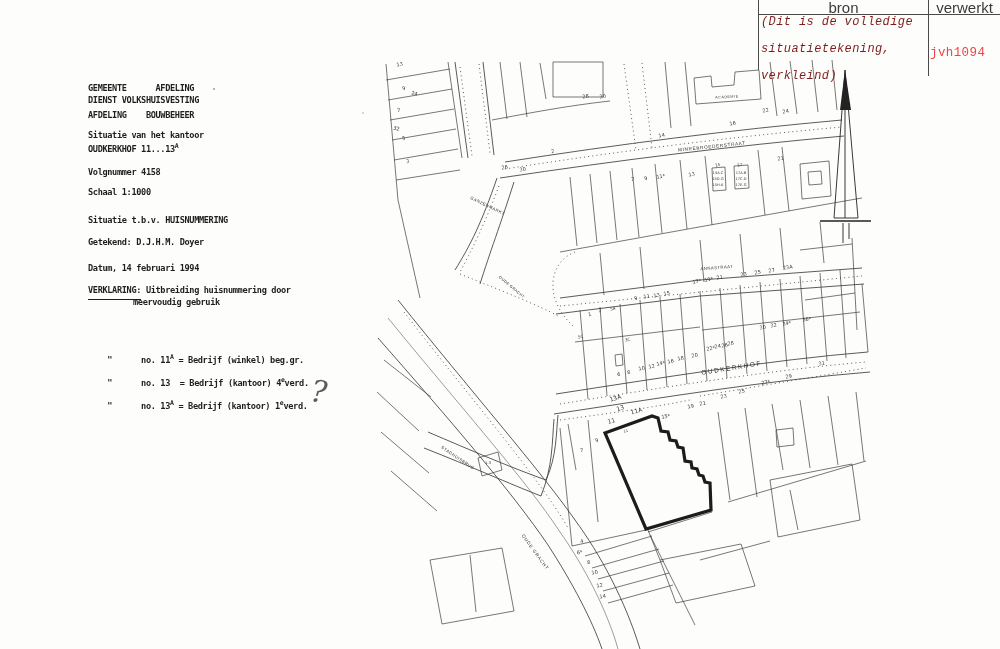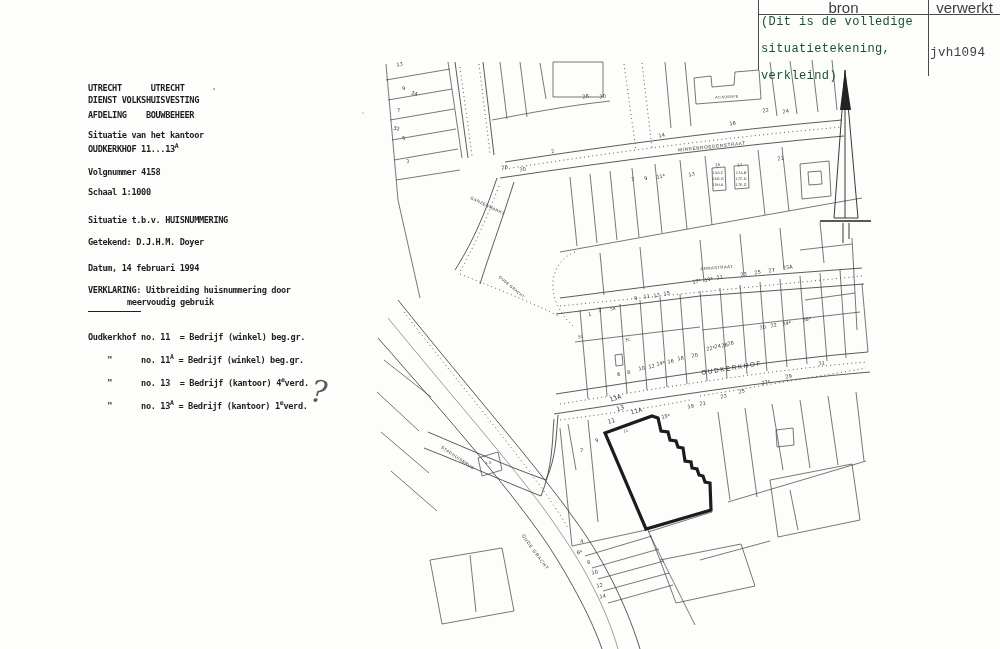--- a/index.html
+++ b/index.html
@@ -6,33 +6,33 @@
   body{width:1000px;height:649px;overflow:hidden;background:#ffffff;
        font-family:"Liberation Sans",sans-serif;}
   .page{position:relative;width:1000px;height:649px;background:#fdfdfc;}
 
   
   .stamp-line{position:absolute;background:#4a4a4a;}
   .stamp-head{position:absolute;top:0;height:14px;font-size:15px;color:#3c3c3c;
               display:flex;align-items:center;justify-content:center;}
   .stamp-note{position:absolute;left:761px;top:16px;width:170px;
               font-family:"Liberation Mono","DejaVu Sans Mono",monospace;
-              font-size:12px;line-height:13.5px;color:#14532d;letter-spacing:.4px;white-space:pre;}
+              font-size:12px;line-height:13.5px;color:#7f1d1d;letter-spacing:.4px;white-space:pre;font-style:italic;}
   .stamp-val{position:absolute;left:930px;top:46px;
              font-family:"Liberation Mono","DejaVu Sans Mono",monospace;
-             font-size:12.5px;color:#404040;letter-spacing:.4px;}
+             font-size:12.5px;color:#ef4444;letter-spacing:.4px;}
 
   
   .info{position:absolute;left:0;top:0;width:380px;height:649px;
         font-family:"DejaVu Sans Mono","Liberation Mono",monospace;
         font-size:8.6px;font-weight:bold;letter-spacing:-.35px;
         color:#1e1e1e;}
   .info .ln{position:absolute;left:88px;white-space:pre;}
   sup.tt{font-size:6.5px;vertical-align:4px;letter-spacing:-.3px;}
-  .u{border-bottom:1px solid #1e1e1e;padding-bottom:16px;}
+  .u{border-bottom:1px solid #1e1e1e;padding-bottom:4px;}
   .qmark{position:absolute;left:311px;top:374px;font-family:"DejaVu Serif",serif;
          font-style:italic;font-size:30px;font-weight:400;color:#5a5a5a;
          transform:rotate(6deg);}
   .speck{position:absolute;width:2px;height:2px;background:#9a9a9a;border-radius:50%;}
 
   
   #map-svg{position:absolute;left:0;top:0;}
   .street-label{fill:#2f2f2f;font-family:"Liberation Sans",sans-serif;text-anchor:middle;}
   .num-label{fill:#333333;font-family:"DejaVu Sans",sans-serif;text-anchor:middle;}
 </style>
@@ -228,37 +228,36 @@
     <div class="stamp-head" style="left:929px;width:71px;text-align:center;">
         <span>verwerkt</span>
       </div>
     <div class="stamp-note"><span>(Dit is de volledige</span><br>
 <span>situatietekening,</span><br>
 <span>verkleind)</span></div>
     <div class="stamp-val">jvh1094</div>
   </div>
 
   <div class="info">
-    <div class="ln" style="top:83px">UTRECHT      UTRECHT</div>
+    <div class="ln" style="top:83px">GEMEENTE      AFDELING</div>
     <div class="ln" style="top:95px">DIENST VOLKSHUISVESTING</div>
     <div class="ln" style="top:110px">AFDELING    BOUWBEHEER</div>
 
     <div class="ln" style="top:130px">Situatie van het kantoor</div>
     <div class="ln" style="top:142px"><span>OUDKERKHOF 11...13</span><sup class="tt">A</sup></div>
 
     <div class="ln" style="top:167px">Volgnummer 4158</div>
     <div class="ln" style="top:187px">Schaal 1:1000</div>
     <div class="ln" style="top:215px">Situatie t.b.v. HUISNUMMERING</div>
     <div class="ln" style="top:237px">Getekend: D.J.H.M. Doyer</div>
     <div class="ln" style="top:263px">Datum, 14 februari 1994</div>
 
     <div class="ln" style="top:285px"><span class="u">VERKLARING:</span><span> Uitbreiding huisnummering door</span></div>
-    <div class="ln" style="top:297px;left:127px">meervoudig gebruik</div>
-
-    <div class="ln" style="top:330px"><span>Oudkerkhof no. 11</span><sup class="tt"></sup><span>  = Bedrijf (winkel) beg.gr.</span><sup class="tt"></sup><span></span></div>
+    <div class="ln" style="top:297px;left:133px">meervoudig gebruik</div>
+
     <div class="ln" style="top:353px"><span>    "      no. 11</span><sup class="tt">A</sup><span> = Bedrijf (winkel) beg.gr.</span><sup class="tt"></sup><span></span></div>
     <div class="ln" style="top:376px"><span>    "      no. 13</span><sup class="tt"></sup><span>  = Bedrijf (kantoor) 4</span><sup class="tt">e</sup><span>verd.</span></div>
     <div class="ln" style="top:399px"><span>    "      no. 13</span><sup class="tt">A</sup><span> = Bedrijf (kantoor) 1</span><sup class="tt">e</sup><span>verd.</span></div>
   </div>
 
   <div class="qmark">?</div>
 
   <div class="speck" style="left:213px;top:88px"></div>
   <div class="speck" style="left:362px;top:112px;opacity:.5"></div>
 </div>

